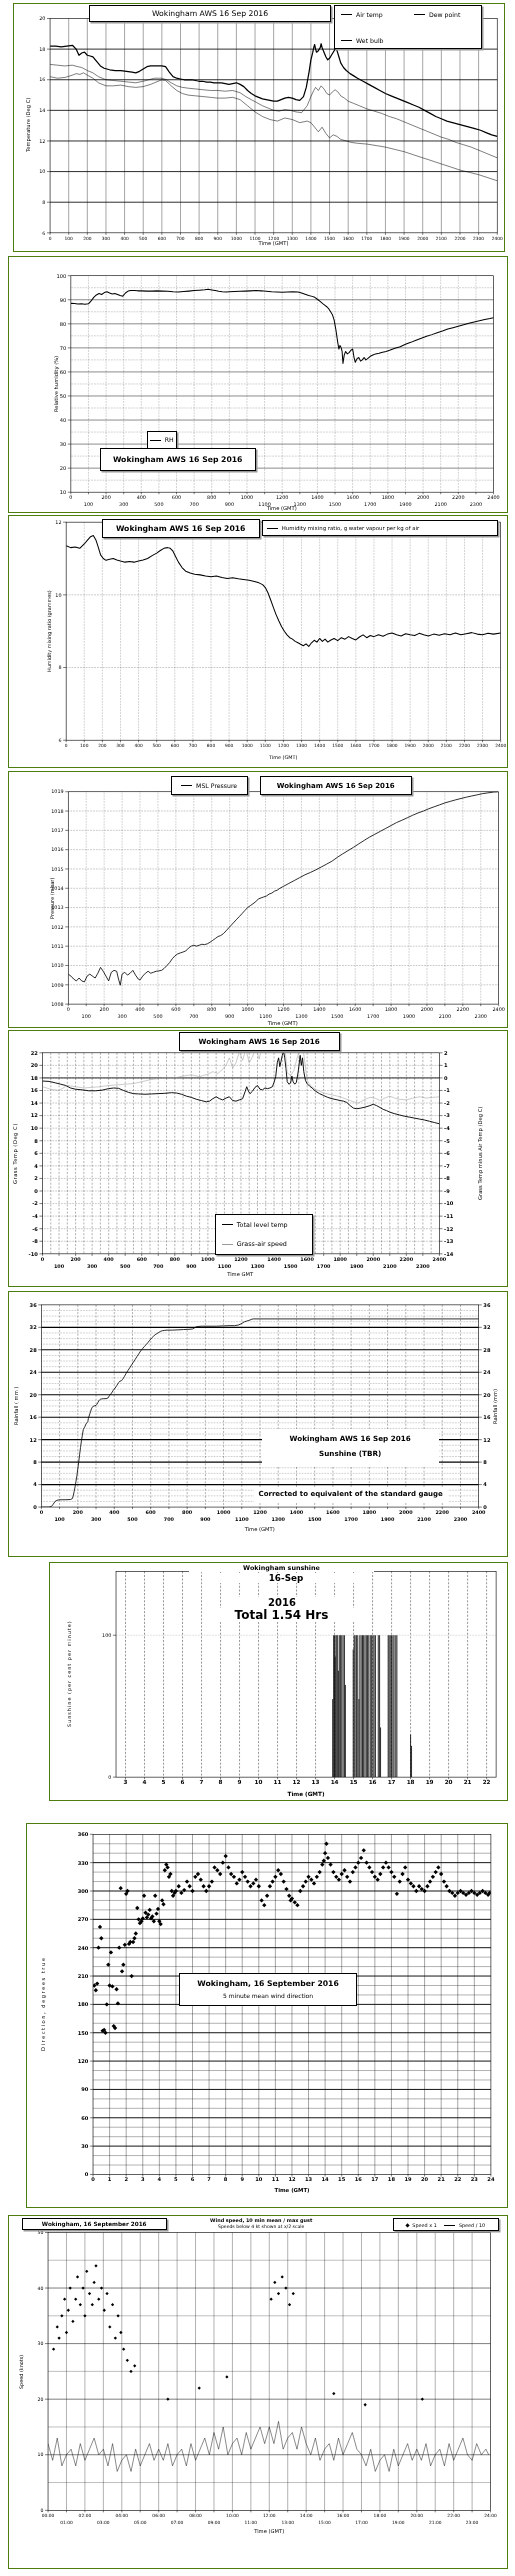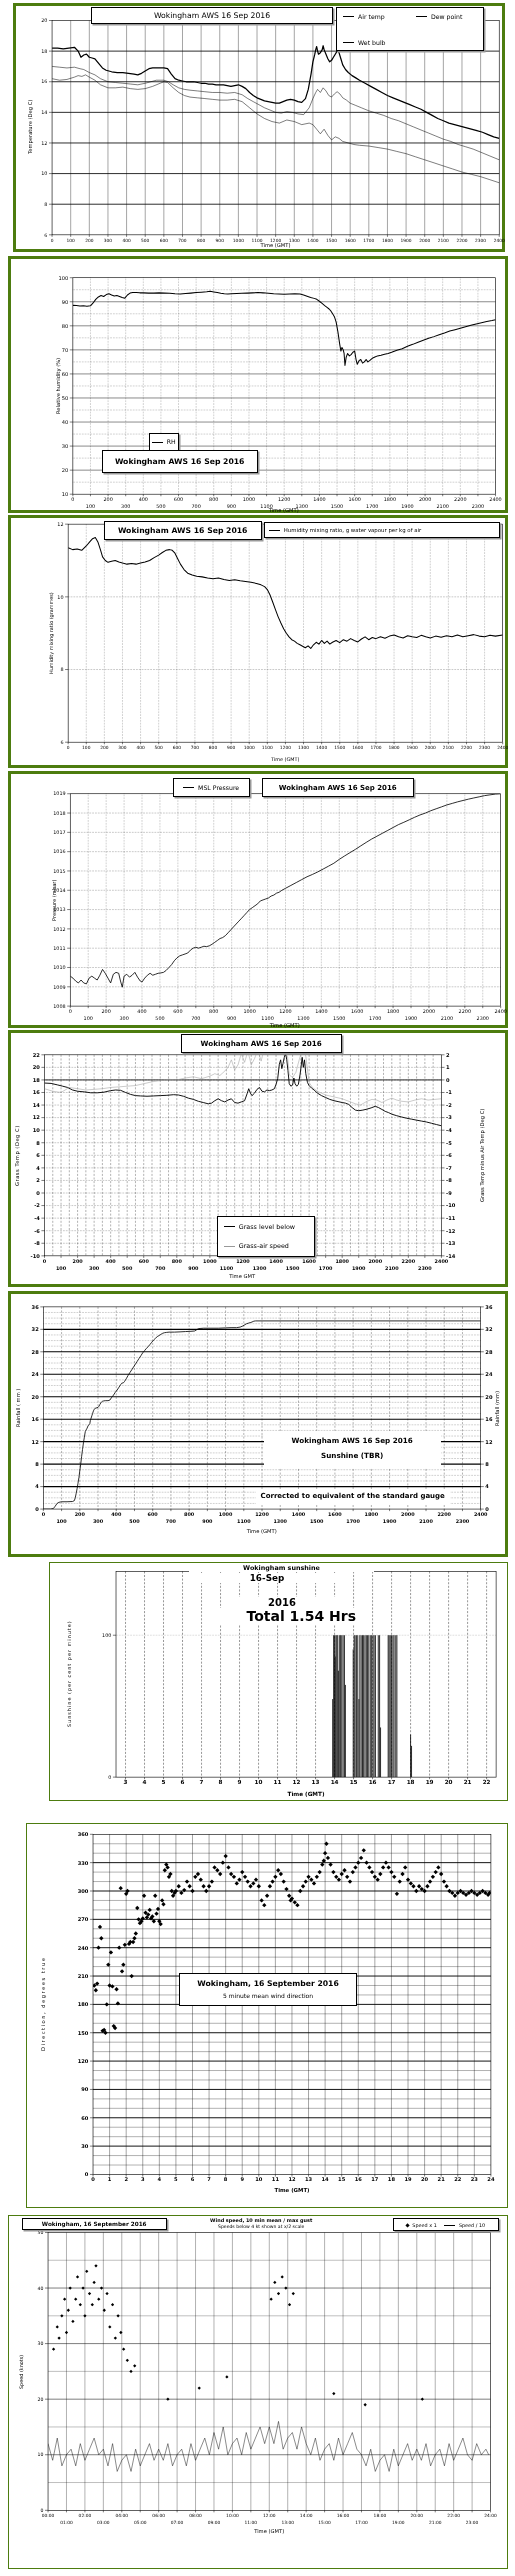--- a/index.html
+++ b/index.html
@@ -1,17 +1,17 @@
 <!DOCTYPE html>
 <html style="font-size:8.2px"><head>
 <meta charset="utf-8">
 <style>
   html,body{margin:0;padding:0;background:#fff;font-family:"DejaVu Sans",sans-serif;color:#000;}
   #canvas{position:relative;width:515px;height:2576px;background:#fff;overflow:hidden;}
-  .panel{position:absolute;background:#fff;border:3px solid #4d7c0f;box-sizing:border-box;}
+  .panel{position:absolute;background:#fff;border:1px solid #4d7c0f;box-sizing:border-box;}
   .panel.thin{border-width:0.5px;padding-left:48px;}
   .panel svg{position:absolute;left:0;top:0;}
   .ann{position:absolute;box-sizing:border-box;}
   .box{background:#fff;border:0.5px solid #000;box-shadow:1.5px 1.5px 0 #999;}
   .nobord{background:#fff;}
   .ctr{text-align:center;}
   .vlab{position:absolute;writing-mode:vertical-rl;transform:rotate(180deg);text-align:center;white-space:nowrap;}
   .sw{display:inline-block;width:11.3px;height:0;border-top:0.5px solid #000;vertical-align:middle;margin-right:3.6px;}
   .sw.thick{border-top-width:1.5px;}
   .sw.med{border-top-width:1px;}
@@ -47,23 +47,23 @@
   #t5-xlab{left:33px;top:240px;width:397px;font-size:5.2px;}
   
   #t6-box1{left:253px;top:137px;width:177px;height:37px;font-size:7.2px;font-weight:bold;padding-top:3.1px;}
   #t6-box1 div{line-height:14.4px;}
   #t6-box2{left:245px;top:195px;width:194px;height:15.5px;line-height:15.5px;font-size:7px;font-weight:bold;}
   #t6-ylab-l{left:4.1px;top:13px;height:202px;font-size:5.2px;}
   #t6-ylab-r{left:483px;top:13px;height:202px;font-size:5.2px;}
   #t6-xlab{left:32px;top:234px;width:438px;font-size:5.2px;}
   
   #t7-l1{left:139px;top:1px;width:185px;font-size:6.4px;font-weight:bold;}
-  #t7-l2{left:145px;top:9.8px;width:144px;font-size:8.8px;font-weight:bold;text-align:center;}
+  #t7-l2{left:164px;top:9.8px;width:144px;font-size:8.8px;font-weight:bold;text-align:center;}
   #t7-l3{left:173px;top:34px;width:118px;font-size:10px;font-weight:bold;}
-  #t7-l4{left:157px;top:45px;width:149px;font-size:14px;font-weight:bold;text-align:right;}
+  #t7-l4{left:157px;top:45px;width:149px;font-size:12px;font-weight:bold;}
   #t7-ylab{left:15.5px;top:8.2px;height:206px;font-size:4.9px;letter-spacing:1px;}
   #t7-xlab{left:66px;top:228px;width:380px;font-size:5.7px;font-weight:bold;}
   
   #t8-box{left:152px;top:149px;width:178px;height:33px;background:#fff;border:0.5px solid #000;padding-top:3.1px;}
   #t8-line1{font-size:7.7px;font-weight:bold;line-height:13.4px;}
   #t8-line2{font-size:6px;line-height:10.3px;}
   #t8-ylab{left:13.4px;top:10.3px;height:340px;font-size:5.2px;letter-spacing:1.5px;}
   #t8-xlab{left:66px;top:363px;width:398px;font-size:5.4px;font-weight:bold;}
   
   #t9-title{left:13px;top:2.1px;width:145px;height:12.4px;line-height:11.3px;font-size:5.7px;font-weight:bold;}
@@ -741,21 +741,21 @@
         <text x="802.9166666666667" y="459" font-size="9.5" text-anchor="middle" font-weight="bold">2300</text>
         <line x1="835" y1="432" x2="835" y2="436" stroke="#000" stroke-width="1"></line>
         <text x="835" y="445" font-size="9.5" text-anchor="middle" font-weight="bold">2400</text>
         <g clip-path="url(#clip-grass)">
           <path d="M65.0 96.8 L77.8 97.5 L90.7 100.5 L100.3 102.9 L109.9 105.4 L119.5 110.3 L129.2 112.7 L142.0 113.9 L154.8 115.7 L167.7 115.7 L180.5 114.5 L193.3 111.5 L203.0 110.3 L212.6 110.9 L222.2 115.1 L231.8 118.8 L241.5 121.2 L251.1 121.8 L263.9 122.4 L276.8 121.8 L289.6 121.2 L302.4 120.6 L315.3 119.4 L324.9 120.0 L334.5 122.4 L344.1 126.1 L353.8 128.5 L363.4 132.2 L373.0 134.6 L382.6 137.1 L389.0 135.8 L395.5 131.0 L401.9 127.3 L408.3 131.0 L414.7 133.4 L421.1 129.8 L427.5 127.3 L434.0 134.6 L440.4 135.8 L446.8 133.4 L453.2 131.0 L458.0 117.6 L461.2 107.8 L464.4 116.3 L467.6 121.2 L472.5 116.3 L477.3 109.0 L482.1 105.4 L486.9 112.7 L491.7 113.9 L496.5 110.3 L501.3 111.5 L506.1 110.3 L511.0 107.8 L514.2 99.3 L517.4 88.3 L520.6 60.3 L523.1 51.8 L525.4 68.8 L527.6 59.1 L530.2 46.9 L532.8 39.6 L535.0 51.8 L537.3 72.5 L539.8 98.1 L543.0 102.9 L546.3 100.5 L548.8 87.1 L551.1 98.1 L554.3 102.9 L557.5 99.3 L560.7 81.0 L562.9 63.9 L564.9 46.9 L567.1 66.4 L569.4 51.8 L571.9 78.6 L575.1 95.6 L578.3 101.7 L583.1 106.6 L588.0 110.3 L594.4 116.3 L602.4 121.2 L610.4 124.9 L618.4 128.5 L626.5 131.0 L634.5 132.8 L642.5 134.6 L648.9 135.8 L655.3 138.3 L661.8 144.4 L668.2 149.3 L674.6 150.5 L682.6 149.3 L690.6 147.4 L698.6 145.0 L706.7 141.9 L713.1 144.4 L719.5 148.0 L725.9 151.7 L732.3 154.1 L738.8 157.2 L748.4 160.2 L758.0 162.7 L767.6 165.1 L777.3 166.9 L786.9 168.8 L796.5 170.6 L806.1 172.4 L815.8 174.8 L825.4 177.3 L835.0 179.7" fill="none" stroke="#000" stroke-width="1.8" stroke-linejoin="round"></path>
           <path d="M65.0 107.8 L81.0 112.7 L97.1 115.1 L113.1 105.4 L129.2 107.8 L145.2 110.3 L161.3 109.0 L177.3 107.8 L193.3 105.4 L209.4 104.2 L225.4 102.9 L241.5 101.7 L257.5 98.1 L273.5 94.4 L289.6 92.0 L305.6 89.5 L321.7 90.8 L337.7 87.1 L353.8 84.7 L369.8 88.3 L385.8 83.4 L395.5 78.6 L405.1 82.2 L414.7 73.7 L421.1 66.4 L427.5 51.8 L434.0 71.3 L440.4 61.5 L446.8 39.6 L453.2 56.6 L459.6 34.7 L466.0 61.5 L472.5 49.3 L478.9 32.3 L485.3 54.2 L491.7 27.4 L498.1 37.1 L504.5 27.4 L511.0 34.7 L517.4 27.4 L523.8 32.3 L530.2 27.4 L536.6 46.9 L539.8 81.0 L546.3 85.9 L552.7 76.1 L559.1 51.8 L565.5 29.8 L571.9 44.4 L578.3 95.6 L584.8 105.4 L594.4 112.7 L610.4 120.0 L626.5 123.7 L642.5 127.3 L658.5 133.4 L668.2 137.1 L677.8 139.5 L690.6 132.2 L700.3 128.5 L709.9 129.8 L719.5 134.6 L729.1 129.8 L738.8 126.1 L748.4 129.8 L758.0 132.2 L770.8 133.4 L783.7 129.8 L796.5 127.3 L809.3 129.8 L822.2 128.5 L835.0 127.3" fill="none" stroke="#999" stroke-width="1" stroke-linejoin="round"></path>
         </g>
       </svg>
     <div class="ann box ctr" id="t5-title">Wokingham AWS 16 Sep 2016</div>
     <div class="ann box" id="t5-legend">
-      <span class="li"><span class="sw thick"></span><span>Grass level below</span></span>
+      <span class="li"><span class="sw thick"></span><span>Total level temp</span></span>
       <span class="li"><span class="sw gray"></span><span>Grass-air speed</span></span>
     </div>
     <div class="vlab" id="t5-ylab-l">Grass Temp (Deg C)</div>
     <div class="vlab" id="t5-ylab-r">Grass Temp minus Air Temp (Deg C)</div>
     <div class="ann ctr" id="t5-xlab">Time GMT</div>
   </section>
 
   <section class="panel" style="left: 7.7px; top: 1291px; width: 500px; height: 266px;">
     <svg width="500" height="266" viewBox="0 0 970 517">
         <defs>

